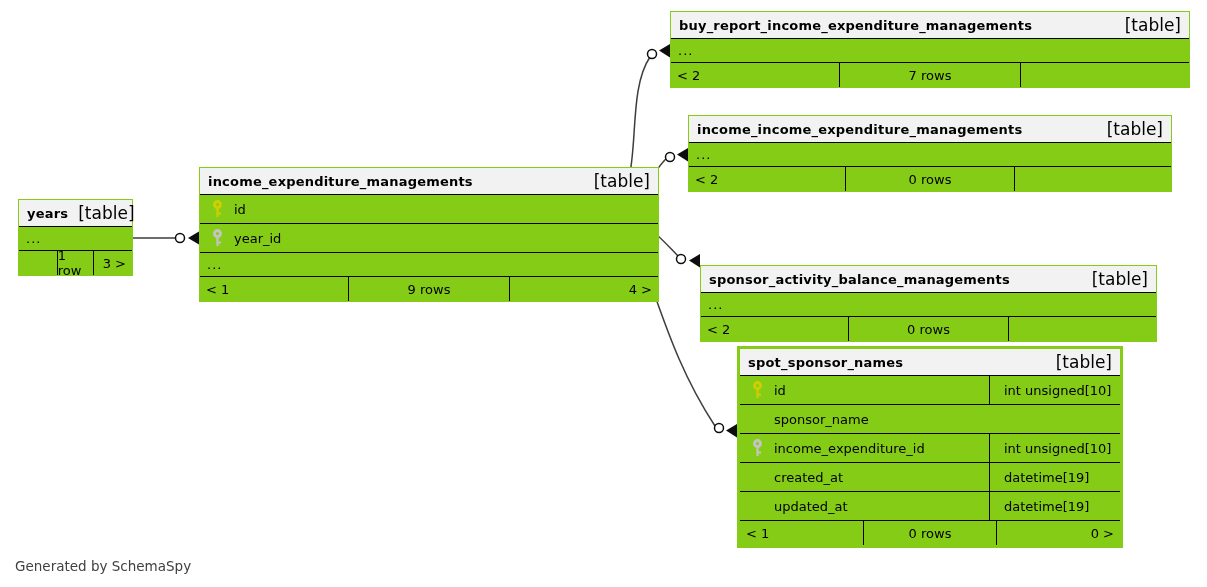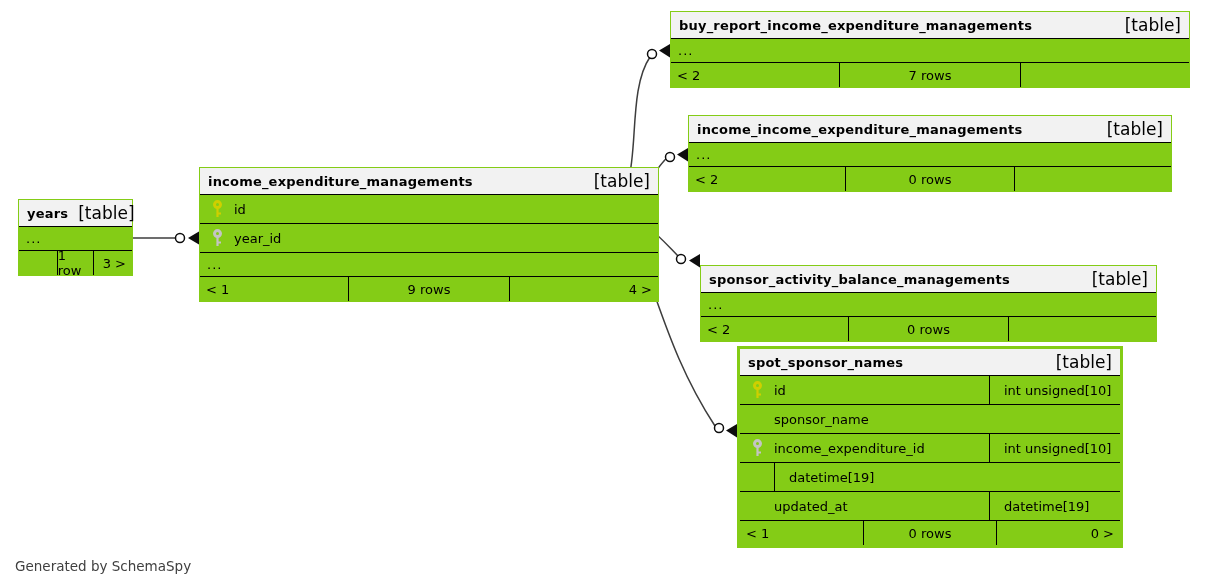--- a/index.html
+++ b/index.html
@@ -194,20 +194,21 @@
         <svg class="key key-foreign" width="11" height="19" viewBox="0 0 11 19">
           <circle cx="5.5" cy="4.6" r="3" fill="none" stroke="currentColor" stroke-width="3"></circle>
           <path d="M5.5 8 V17 M5.5 13.5 H9" stroke="currentColor" stroke-width="2.2" fill="none"></path>
         </svg>
       </span>
       <span class="colname">income_expenditure_id</span>
       <span class="coltype">int unsigned[10]</span>
     </div>
     <div class="t-colrow">
       <span class="keycell"></span>
+      <span class="colname">created_at</span>
       <span class="coltype">datetime[19]</span>
     </div>
     <div class="t-colrow">
       <span class="keycell"></span>
       <span class="colname">updated_at</span>
       <span class="coltype">datetime[19]</span>
     </div>
     <div class="t-footer">
       <span class="f-left">&lt; 1</span>
       <span class="f-center">0 rows</span>

